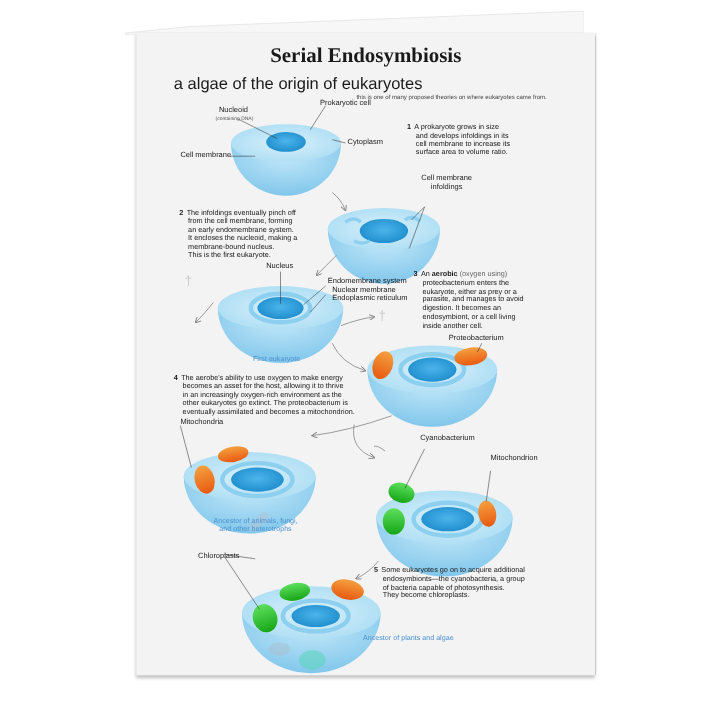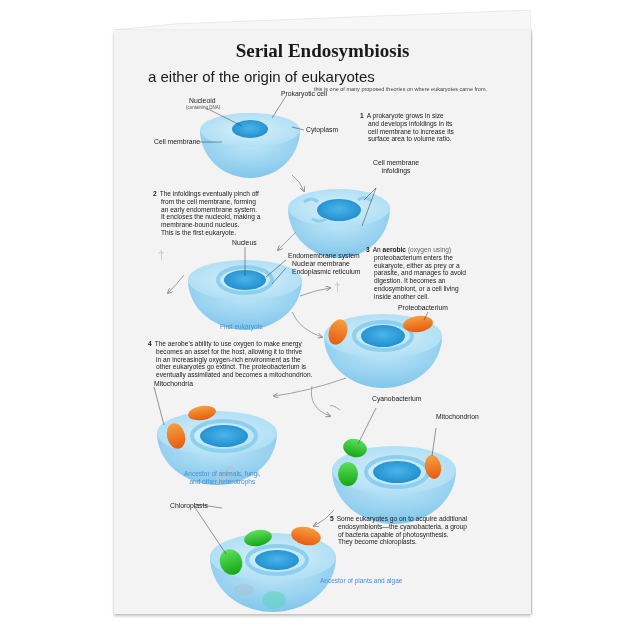--- a/index.html
+++ b/index.html
@@ -1,18 +1,18 @@
 <!DOCTYPE html>
 <html><head>
 <meta charset="utf-8">
 <style>
   html,body{margin:0;padding:0;}
   body{width:644px;height:644px;background:#ffffff;position:relative;overflow:hidden;font-family:"Liberation Sans",sans-serif;}
   .flap{position:absolute;left:114px;top:10px;width:417px;height:22px;}
-  .card{position:absolute;left:114px;top:30px;width:417px;height:584px;background:#f3f3f4;box-shadow:0 2px 3px rgba(0,0,0,0.25),1px 0 1px rgba(0,0,0,0.15);text-decoration:underline;}
+  .card{position:absolute;left:124px;top:30px;width:417px;height:584px;background:#f3f3f4;box-shadow:0 2px 3px rgba(0,0,0,0.25),1px 0 1px rgba(0,0,0,0.15);text-decoration:underline;}
   .title{position:absolute;left:0;right:0;top:10px;text-align:center;font-family:"Liberation Serif",serif;font-weight:bold;font-size:19px;color:#1a1a1a;}
   .subtitle{position:absolute;left:34px;top:38px;font-size:15px;color:#1a1a1a;}
   .note{position:absolute;left:200px;top:56px;font-size:5.5px;color:#444;}
   .lbl{position:absolute;font-size:6.8px;color:#1a1a1a;white-space:nowrap;line-height:1.15;}
   .lbl.small{font-size:4.5px;color:#555;}
   .step{position:absolute;font-size:6.6px;color:#1a1a1a;line-height:1.18;}
   .step .num{font-weight:bold;margin-right:3px;}
   .step b{font-weight:bold;}
   .cap{position:absolute;font-size:6.5px;color:#4a90d0;text-align:center;line-height:1.2;white-space:nowrap;}
   svg.layer{position:absolute;left:0;top:0;}
@@ -140,21 +140,21 @@
       <path d="M314,282 L310,290"></path>
       <path d="M40,357 L50,395"></path>
       <path d="M262,378 L244,414"></path>
       <path d="M322,398 L318,426"></path>
       <path d="M80,474 L108,478"></path>
       <path d="M80,476 L112,524"></path>
     </g>
   </svg>
 
   <div class="title">Serial Endosymbiosis</div>
-  <div class="subtitle">a either of the origin of eukaryotes</div>
+  <div class="subtitle">a algae of the origin of eukaryotes</div>
   <div class="note">this is one of many proposed theories on where eukaryotes came from.</div>
 
   <div class="lbl" style="left:75px;top:67px;">Nucleoid</div>
   <div class="lbl small" style="left:72px;top:75px;">(containing DNA)</div>
   <div class="lbl" style="left:167px;top:60px;">Prokaryotic cell</div>
   <div class="lbl" style="left:192px;top:96px;">Cytoplasm</div>
   <div class="lbl" style="left:40px;top:108px;">Cell membrane</div>
 
   <div class="step" style="left:246px;top:82px;">
     <span class="num">1</span><span>A prokaryote grows in size</span><br>

